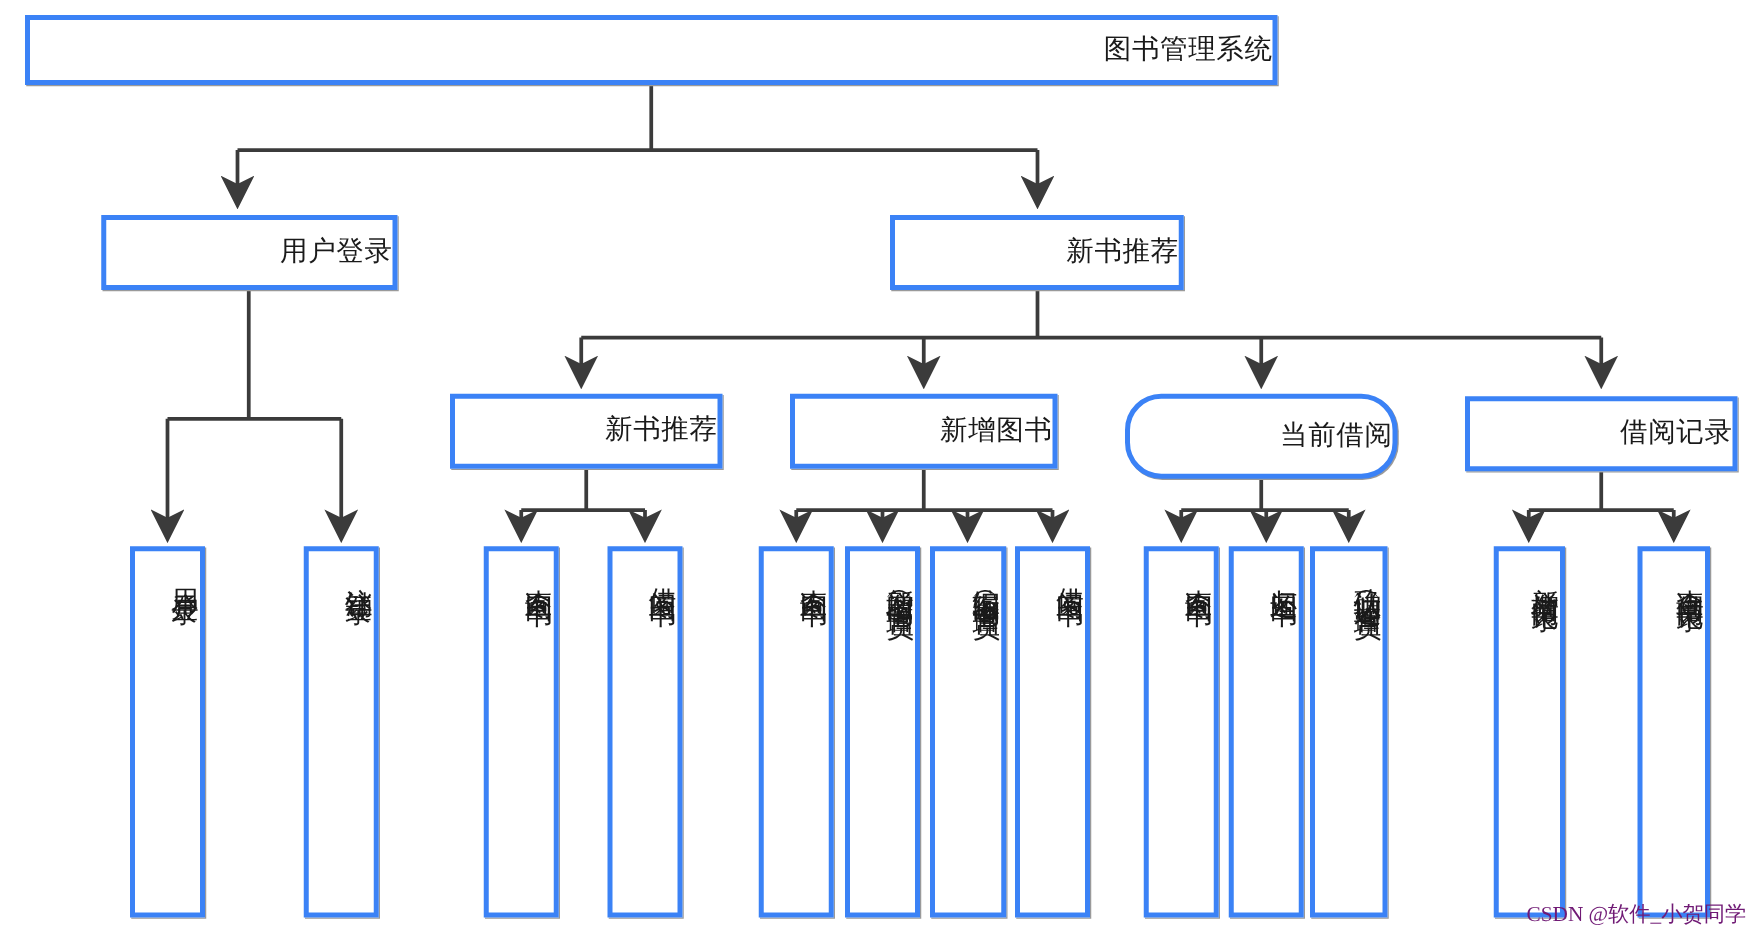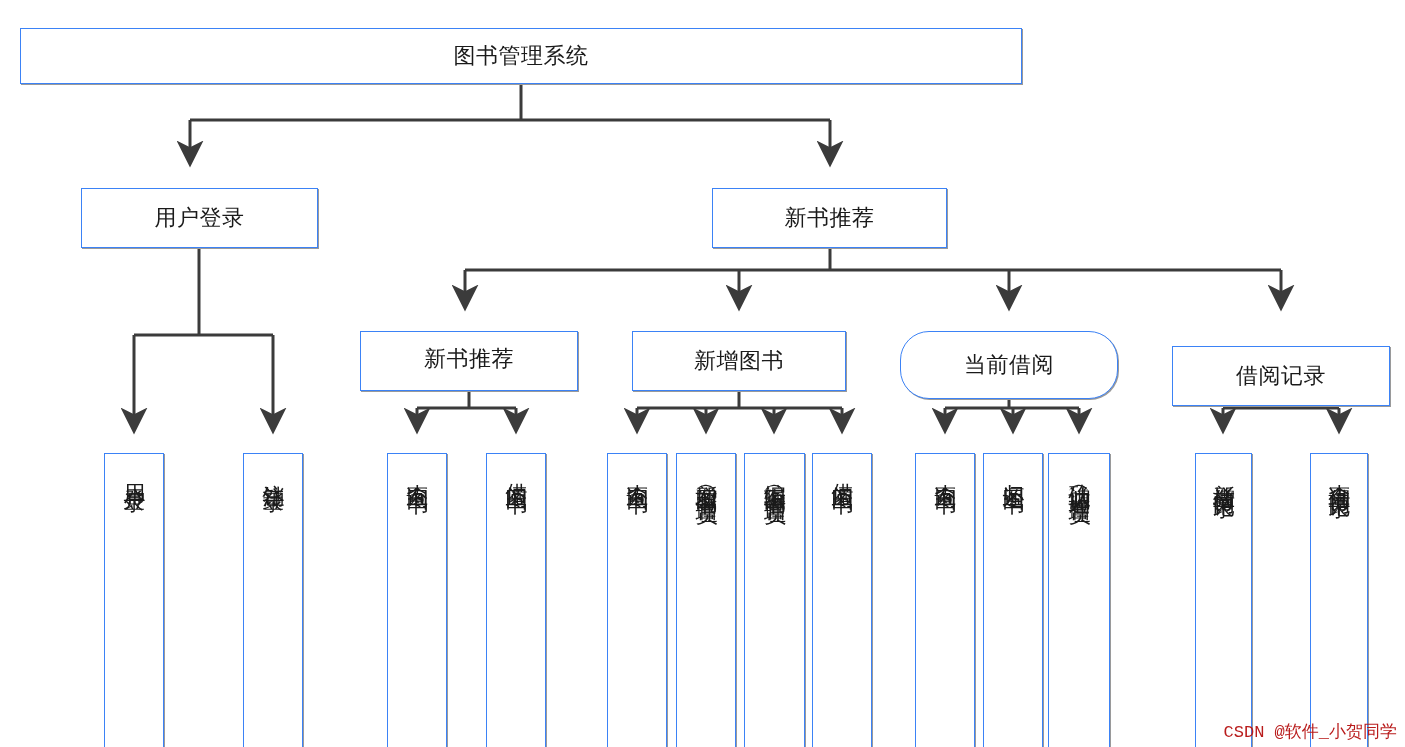--- a/index.html
+++ b/index.html
@@ -21,28 +21,27 @@
     position: absolute;
     left: 0;
     top: 0;
     width: 1405px;
     height: 747px;
   }
   .node {
     position: absolute;
     box-sizing: border-box;
     background: #ffffff;
-    border: 1px solid #3b82f6;
+    border: 4px solid #3b82f6;
     box-shadow: 1px 1px 0 0 #9a9a9a;
     display: flex;
     align-items: center;
-    justify-content: center;
+    justify-content: flex-end;
     color: #1a1a1a;
     z-index: 2;
-    margin-top: 16px;
   }
   .node .lbl {
     display: block;
     text-align: center;
     line-height: 1.22;
   }
   .node.horiz .lbl {
     font-size: 22px;
     letter-spacing: 0.5px;
   }
@@ -55,24 +54,24 @@
     text-orientation: upright;
     font-size: 22px;
     letter-spacing: 3px;
     white-space: nowrap;
   }
   #watermark {
     position: absolute;
     right: 8px;
     bottom: 4px;
     font-size: 17px;
-    color: #b91c1c;
+    color: #701a75;
     z-index: 5;
     white-space: nowrap;
-    font-family: Liberation Mono, monospace;
+    font-family: Liberation Serif, serif;
   }
 </style>
 </head>
 <body>
 
 <div id="canvas">
 
   <svg id="edges" viewBox="0 0 1405 747" xmlns="http://www.w3.org/2000/svg">
     <defs>
       <marker id="arrow" viewBox="0 0 12 12" refX="10" refY="6" markerWidth="9" markerHeight="9" orient="auto-start-reverse">
@@ -136,21 +135,21 @@
 
   <div class="node horiz" style="left:360px; top:315px; width:218px; height:60px;font-family:Liberation Mono, monospace;">
     <span class="lbl">新书推荐</span>
   </div>
   <div class="node horiz" style="left:632px; top:315px; width:214px; height:60px;">
     <span class="lbl">新增图书</span>
   </div>
   <div class="node horiz" style="left:900px; top:315px; width:218px; height:68px;border-radius:29px;">
     <span class="lbl">当前借阅</span>
   </div>
-  <div class="node horiz" style="left:1172px; top:330px; width:218px; height:60px;">
+  <div class="node horiz" style="left:1172px; top:317px; width:218px; height:60px;">
     <span class="lbl">借阅记录</span>
   </div>
 
   <div class="node vert" style="left:104px; top:437px; width:60px; height:297px;">
     <span class="lbl">用户登录</span>
   </div>
   <div class="node vert" style="left:243px; top:437px; width:60px; height:297px;">
     <span class="lbl">注销登录</span>
   </div>
 

